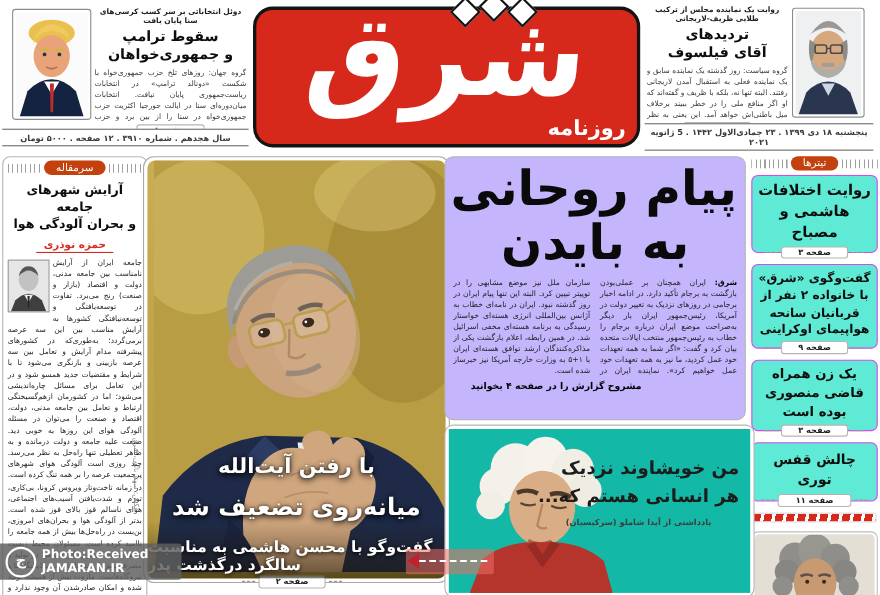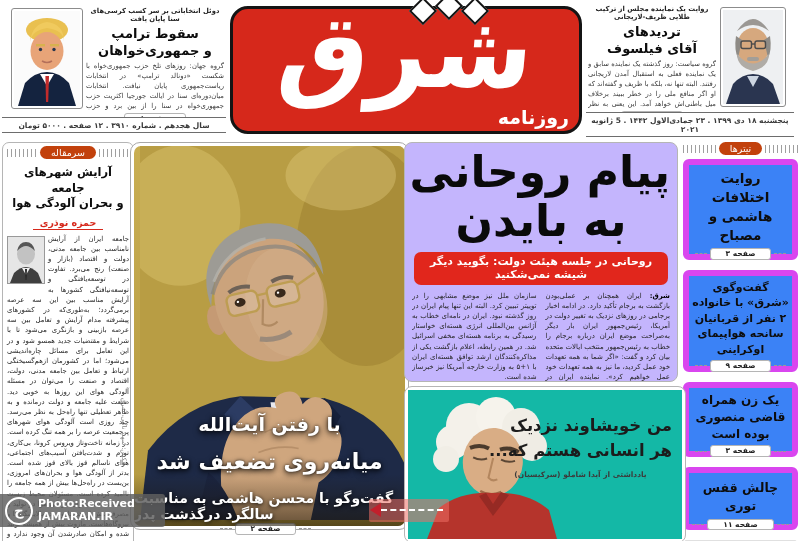--- a/index.html
+++ b/index.html
@@ -86,21 +86,21 @@
   .sh-quote .q{font-size:16.5px;font-weight:bold;color:#1c1c1c;line-height:1.5;}
   .sh-quote .by{margin-top:6px;font-size:7.5px;font-weight:bold;color:#3c3c3c;text-align:center;}
 
   .ribbon{left:369px;top:499px;width:80px;height:23px;background:rgba(236,110,100,.55);z-index:5;border-radius:2px;}
   .ribbon .dashline{position:absolute;left:12px;right:6px;top:10px;border-top:2px dashed #fff;}
   .ribbon .tip{position:absolute;left:1px;top:4px;width:0;height:0;border:7px solid transparent;
                border-left:none;border-right:11px solid #c2202c;}
 
   
   .hl-col{left:683px;top:142px;width:115px;}
-  .hl-box{border:6px solid #d946ef;border-radius:6px;padding:4px 2px 8px;margin-bottom:10px;background:#3b82f6;
+  .hl-box{border:1px solid #d946ef;border-radius:6px;padding:4px 2px 8px;margin-bottom:10px;background:#5eead4;
           text-align:center;position:relative;}
   .hl-t{font-weight:bold;color:#0d0d0d;line-height:1.42;}
   .hl-t.s0{font-size:13.5px;}
   .hl-t.s1{font-size:11px;}
   .hl-t.s2{font-size:12px;}
   .hl-t.s3{font-size:12.5px;padding:2px 0;}
   .stripe-bar{height:7px;margin:2px 1px 8px;border:1px solid #e0e0e0;border-radius:2px;
               background:repeating-linear-gradient(100deg,#d6281b 0 7px,#fff 7px 10px);}
   .renani-box{border:1px solid #bdbdbd;border-radius:6px;padding:2px;background:#fff;position:relative;}
   .renani-photo{height:96px;border-radius:4px;overflow:hidden;position:relative;background:#dfdbd0;}
@@ -259,21 +259,20 @@
   <div class="abs ptab center-tab">
     <span class="dash"></span>
     <span class="pill">صفحه ۲</span>
     <span class="dash"></span>
   </div>
   <div class="abs photo-credit">عکس: سهند نائبی، شرق</div>
 
   <div class="abs main-box">
     <div class="main-h">پیام روحانی</div>
     <div class="main-h">به بایدن</div>
-    <div class="subhead-bar">روحانی در جلسه هیئت دولت: بگویید دیگر شیشه نمی‌شکنید</div>
     <div class="main-body">
       <span class="lead">شرق:</span>
       <span>ایران همچنان بر عملی‌بودن بازگشت به برجام تأکید دارد. در ادامه اخبار برجامی در روزهای نزدیک به تغییر دولت در آمریکا، رئیس‌جمهور ایران بار دیگر به‌صراحت موضع ایران درباره برجام را خطاب به رئیس‌جمهور منتخب ایالات متحده بیان کرد و گفت: «اگر شما به همه تعهدات خود عمل کردید، ما نیز به همه تعهدات خود عمل خواهیم کرد». نماینده ایران در سازمان ملل نیز موضع مشابهی را در توییتر تبیین کرد. البته این تنها پیام ایران در روز گذشته نبود. ایران در نامه‌ای خطاب به آژانس بین‌المللی انرژی هسته‌ای خواستار رسیدگی به برنامه هسته‌ای مخفی اسرائیل شد. در همین رابطه، اعلام بازگشت یکی از مذاکره‌کنندگان ارشد توافق هسته‌ای ایران با ۱+۵ به وزارت خارجه آمریکا نیز خبرساز شده است.</span>
     </div>
     <div class="read-more">مشروح گزارش را در صفحه ۴ بخوانید</div>
   </div>
 
   <div class="abs ribbon">
     <span class="dashline"></span>
     <span class="tip"></span>

